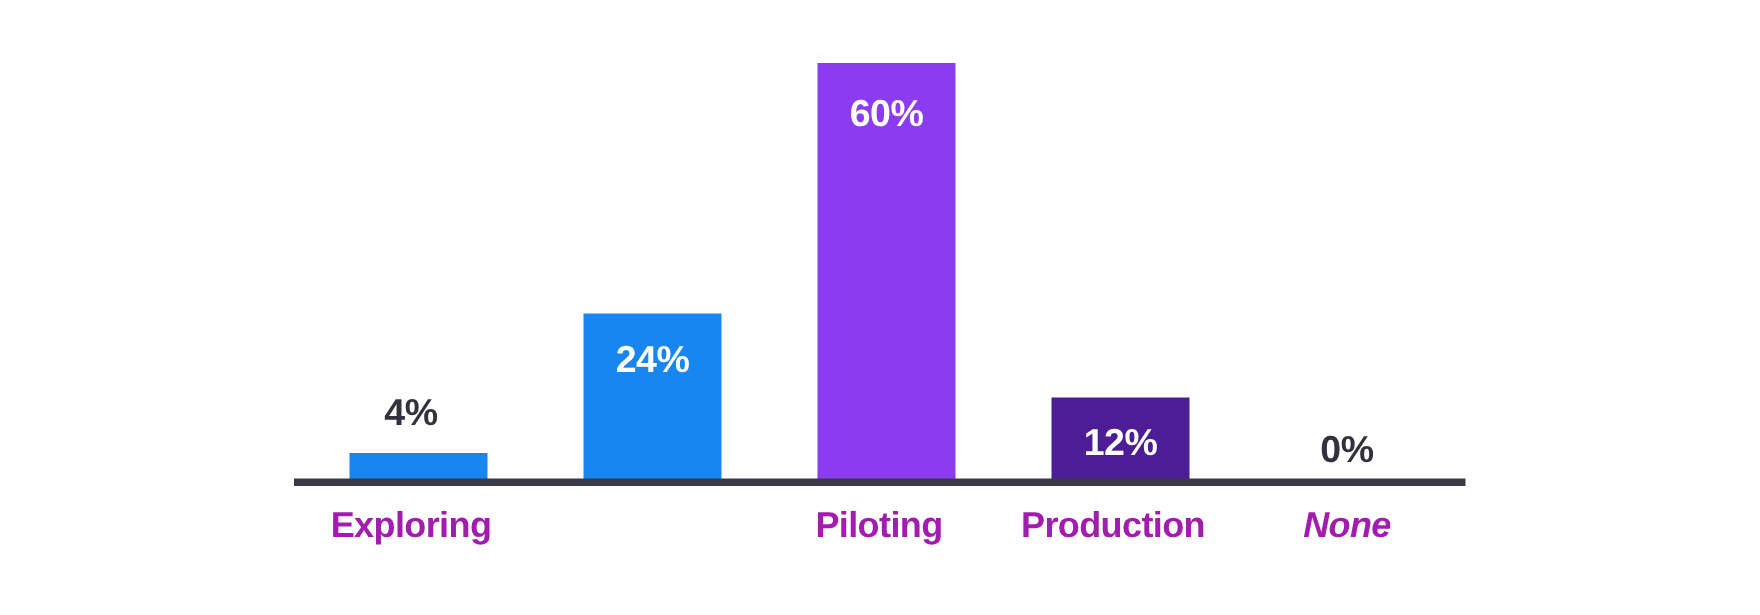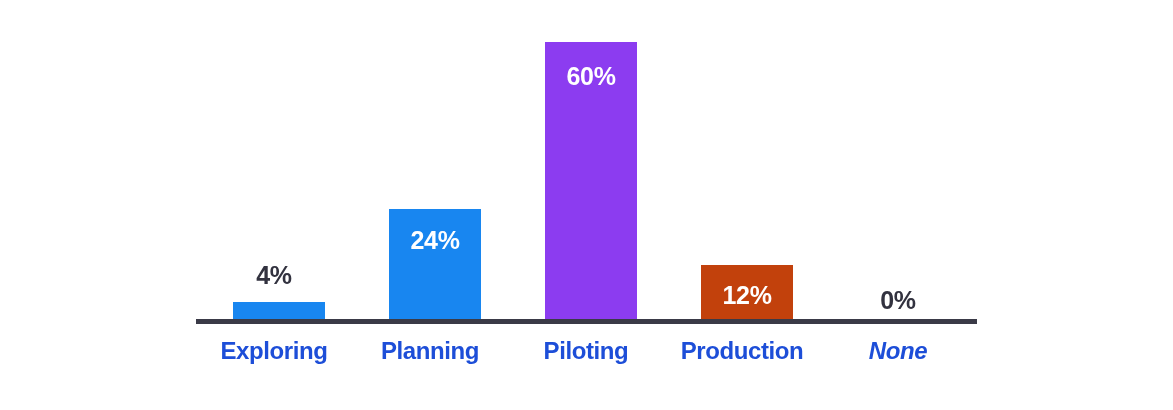--- a/index.html
+++ b/index.html
@@ -85,21 +85,21 @@
     top: 336px;
     width: 781px;
     height: 40px;
   }
 
   .cat-label {
     position: absolute;
     top: 0;
     width: 156px;
     text-align: center;
-    color: #1d4ed8;
+    color: #a21caf;
     font-size: 24px;
     font-weight: bold;
     letter-spacing: -0.4px;
     line-height: 30px;
     white-space: nowrap;
   }
 </style>
 </head>
 <body>
 
@@ -118,35 +118,34 @@
       </div>
     </div>
 
     <div class="cat-slot" style="left:312px;">
       <div class="bar" id="bar-2" style="background: rgb(140, 60, 240); height: 279px;">
         <div class="bar-inner-label" style="top: 22px; color: rgb(255, 255, 255);">60%</div>
       </div>
     </div>
 
     <div class="cat-slot" style="left:468px;">
-      <div class="bar" id="bar-3" style="background: #c2410c; height: 56px;">
+      <div class="bar" id="bar-3" style="background: #4c1d95; height: 56px;">
         <div class="bar-inner-label" style="top: 18px; color: rgb(255, 255, 255);">12%</div>
       </div>
     </div>
 
     <div class="cat-slot" style="left:624px;">
       <div class="bar" id="bar-4" style="background:#1886f0;height:0px;"></div>
       <div class="bar-outer-label" id="outer-4" style="bottom: 8px; color: rgb(50, 50, 63);">0%</div>
     </div>
 
   </div>
 
   <div class="axis-line"></div>
 
   <div class="cat-label-row">
     <div class="cat-label" style="left:0px;">Exploring</div>
-    <div class="cat-label" style="left:156px;">Planning</div>
     <div class="cat-label" style="left:468px;">Production</div>
     <div class="cat-label" style="left:312px;">Piloting</div>
     <div class="cat-label" style="left:624px;font-style:italic;">None</div>
   </div>
 
 </div>
 
 </body></html>

